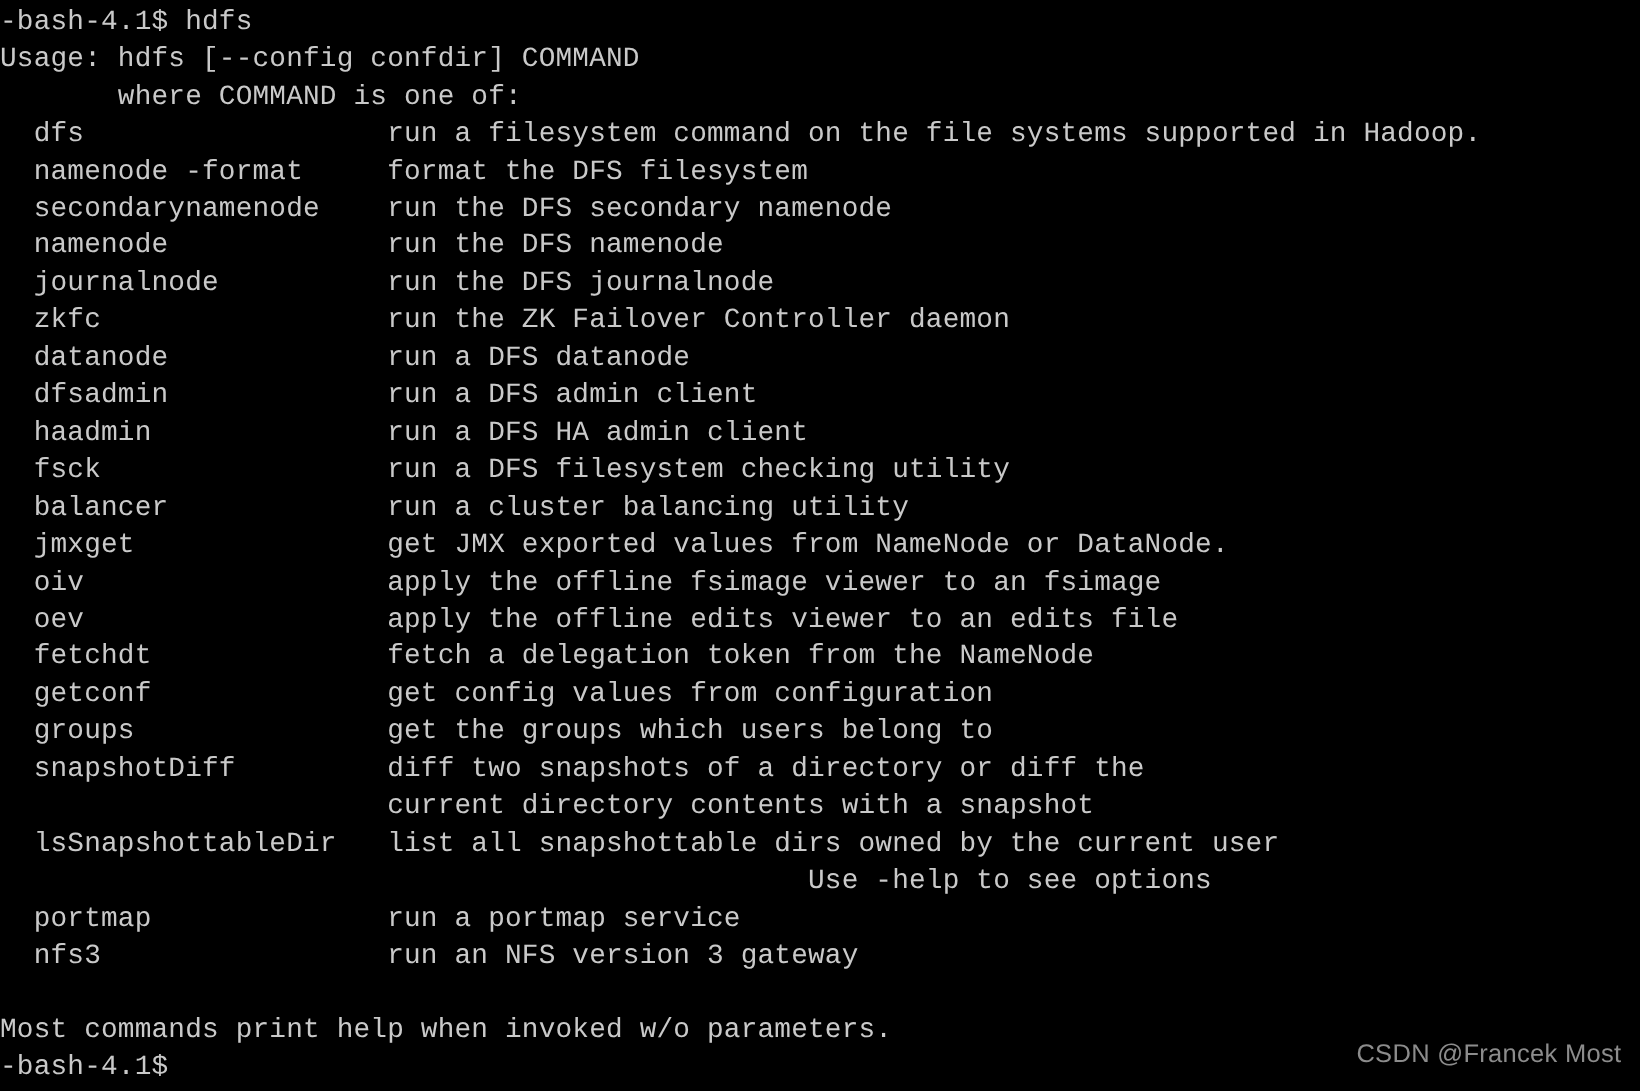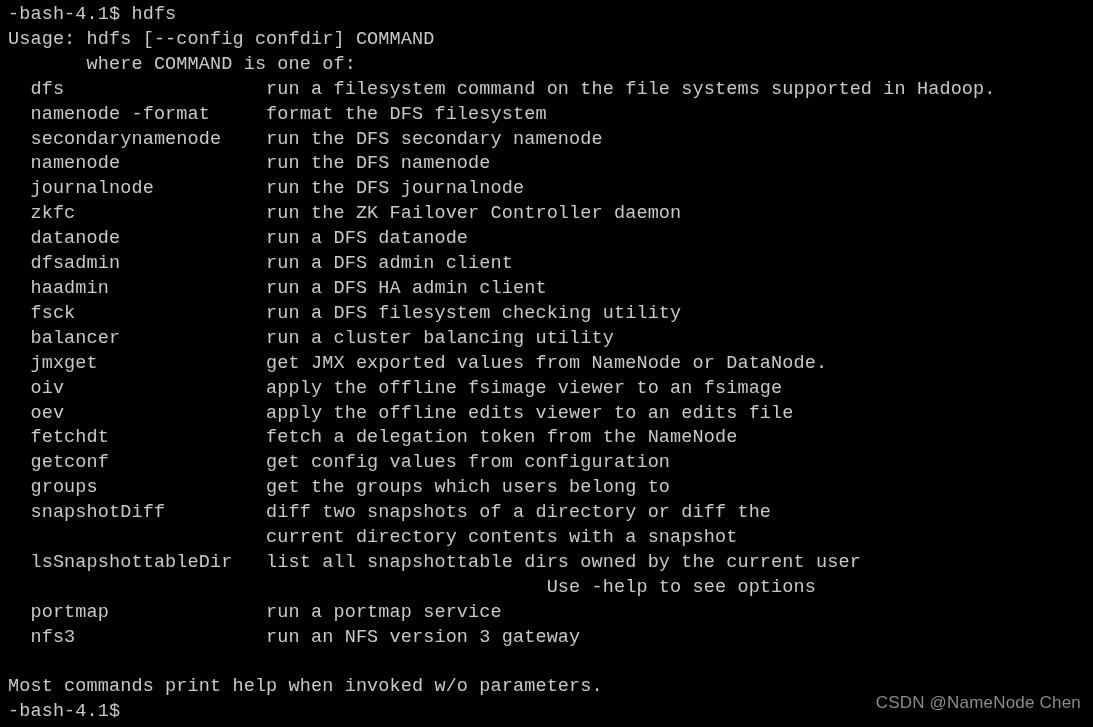--- a/index.html
+++ b/index.html
@@ -19,21 +19,21 @@
     left: 0;
     top: 0;
     width: 1093px;
     height: 727px;
     background: #000000;
     color: #c9c9c9;
     font-family: "Liberation Mono", "DejaVu Sans Mono", monospace;
     font-size: 18.5px;
     line-height: 24.92px;
     letter-spacing: 0.12px;
-    padding: 3px 0 0 8px;
+    padding: 3px 0 0 0;
     box-sizing: border-box;
     white-space: pre;
     overflow: hidden;
   }
   .term-line {
     height: 24.92px;
     white-space: pre;
     display: block;
   }
   .watermark {
@@ -45,13 +45,13 @@
     font-size: 17px;
     letter-spacing: 0.2px;
     white-space: pre;
   }
 </style>
 </head>
 <body>
 
 <div id="terminal"><div class="term-line">-bash-4.1$ hdfs</div><div class="term-line">Usage: hdfs [--config confdir] COMMAND</div><div class="term-line">       where COMMAND is one of:</div><div class="term-line">  dfs                  run a filesystem command on the file systems supported in Hadoop.</div><div class="term-line">  namenode -format     format the DFS filesystem</div><div class="term-line">  secondarynamenode    run the DFS secondary namenode</div><div class="term-line">  namenode             run the DFS namenode</div><div class="term-line">  journalnode          run the DFS journalnode</div><div class="term-line">  zkfc                 run the ZK Failover Controller daemon</div><div class="term-line">  datanode             run a DFS datanode</div><div class="term-line">  dfsadmin             run a DFS admin client</div><div class="term-line">  haadmin              run a DFS HA admin client</div><div class="term-line">  fsck                 run a DFS filesystem checking utility</div><div class="term-line">  balancer             run a cluster balancing utility</div><div class="term-line">  jmxget               get JMX exported values from NameNode or DataNode.</div><div class="term-line">  oiv                  apply the offline fsimage viewer to an fsimage</div><div class="term-line">  oev                  apply the offline edits viewer to an edits file</div><div class="term-line">  fetchdt              fetch a delegation token from the NameNode</div><div class="term-line">  getconf              get config values from configuration</div><div class="term-line">  groups               get the groups which users belong to</div><div class="term-line">  snapshotDiff         diff two snapshots of a directory or diff the</div><div class="term-line">                       current directory contents with a snapshot</div><div class="term-line">  lsSnapshottableDir   list all snapshottable dirs owned by the current user</div><div class="term-line">                                                Use -help to see options</div><div class="term-line">  portmap              run a portmap service</div><div class="term-line">  nfs3                 run an NFS version 3 gateway</div><div class="term-line">&nbsp;</div><div class="term-line">Most commands print help when invoked w/o parameters.</div><div class="term-line">-bash-4.1$</div></div>
 
-<div class="watermark">CSDN @NameNode Chen</div>
+<div class="watermark">CSDN @Francek Most</div>
 
 </body></html>

